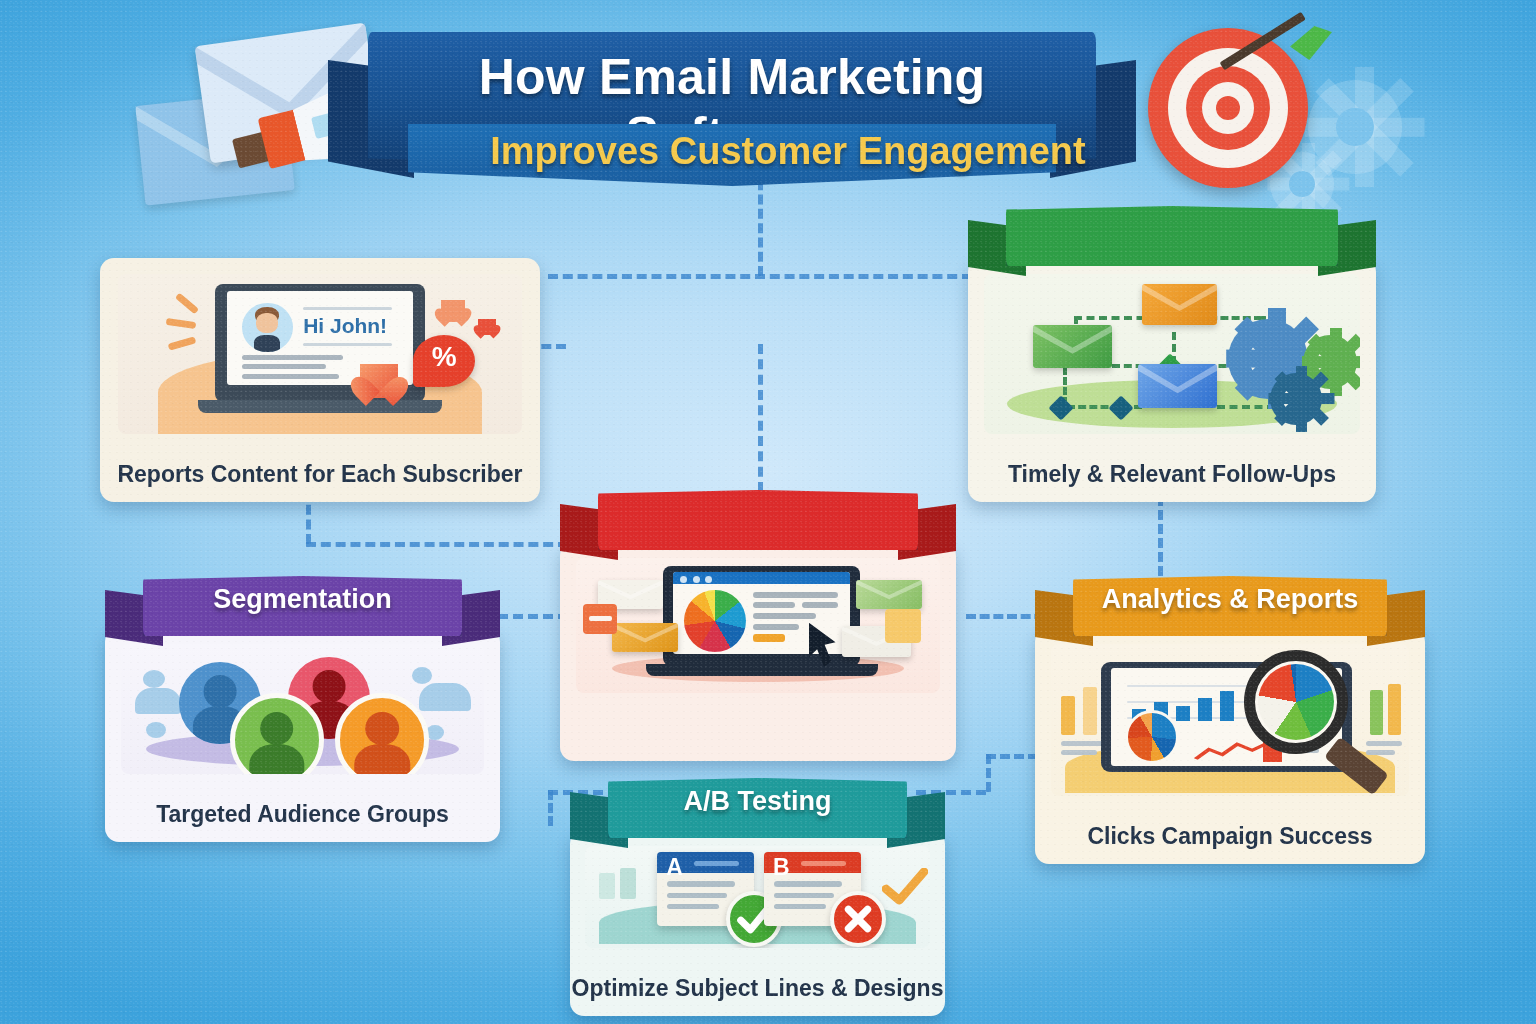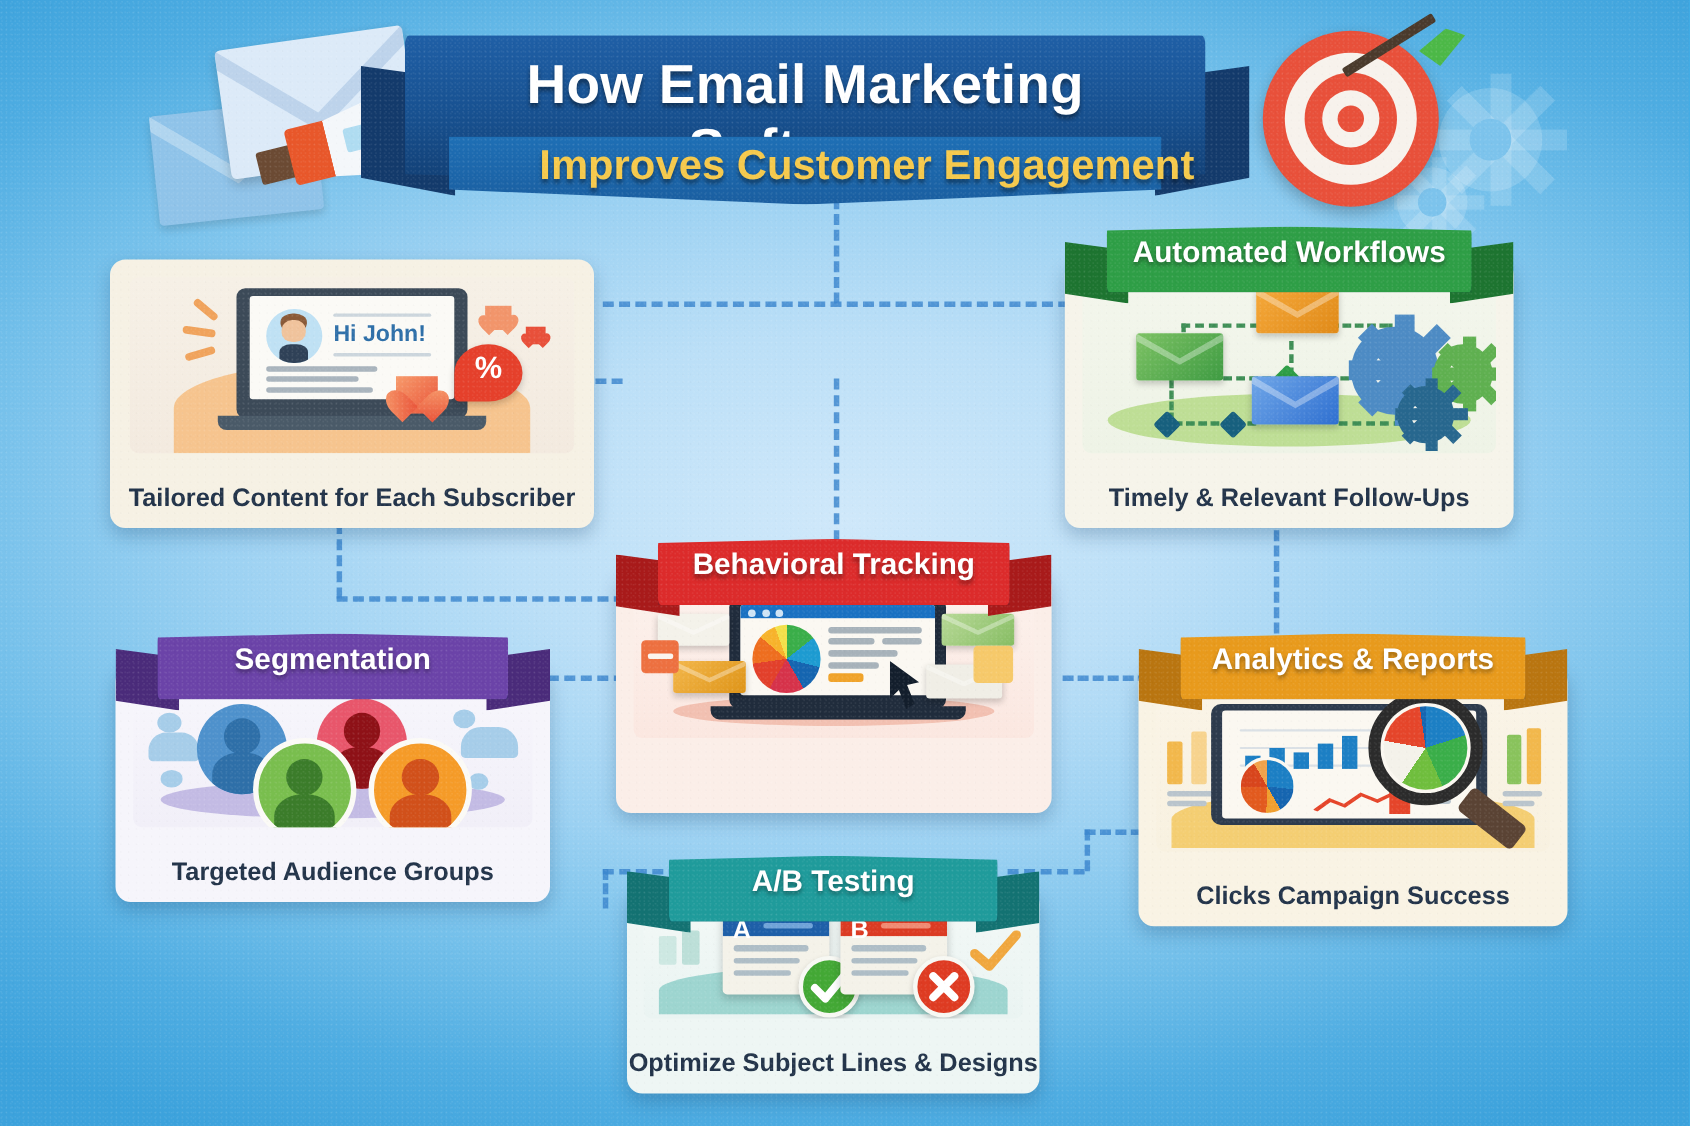--- a/index.html
+++ b/index.html
@@ -52,21 +52,21 @@
   }
   .bn-row2{
     position:absolute;left:76px;top:104px;width:760px;text-align:center;
     font-size:38px;font-weight:700;color:#F5C94C;
     text-shadow:0 3px 4px rgba(0,0,0,.40);
   }
 
   
   .card{position:absolute;}
   .card-body{
-    position:absolute;left:0;top:30px;width:100%;height:calc(100% - 36px);
+    position:absolute;left:0;top:52px;width:100%;height:calc(100% - 36px);
     background:#F6F1E4;border-radius:14px;
     box-shadow:0 7px 16px rgba(17,58,100,.26);
     overflow:hidden;
   }
   .card-inner{
     position:absolute;left:4%;top:16px;width:92%;height:calc(100% - 84px);
     border-radius:8px;overflow:hidden;
   }
   .card-cap{
     position:absolute;left:0;bottom:14px;width:100%;text-align:center;
@@ -213,21 +213,21 @@
         <div class="heart" style="left:89%;top:28%;width:18px;height:16px;background:#E8503A;"></div>
         <div style="position:absolute;left:73%;top:38%;width:62px;height:52px;border-radius:50% 50% 50% 8%;background:#E5402B;box-shadow:0 3px 7px rgba(0,0,0,.20);">
           <span style="position:absolute;left:0;top:6px;width:100%;text-align:center;color:#fff;font-size:28px;font-weight:700;">%</span>
         </div>
         <div style="position:absolute;left:12%;top:16%;width:46px;height:52px;">
           <div style="position:absolute;left:8px;top:0;width:26px;height:7px;background:#F0A35C;border-radius:4px;transform:rotate(40deg);"></div>
           <div style="position:absolute;left:0;top:20px;width:30px;height:7px;background:#F0A35C;border-radius:4px;transform:rotate(8deg);"></div>
           <div style="position:absolute;left:2px;top:40px;width:28px;height:7px;background:#F0A35C;border-radius:4px;transform:rotate(-16deg);"></div>
         </div>
       </div>
-      <div class="card-cap">Tailored Content for Each Subscriber</div>
+      <div class="card-cap">Reports Content for Each Subscriber</div>
     </div>
   </div>
 
   <div class="card" style="left:968px;top:206px;width:408px;height:280px;">
     <div class="card-body" style="background:#F6F4EA;">
       <div class="card-inner" style="background:linear-gradient(180deg,#F3F6EC 0%,#EEF3E6 100%);">
         <div style="position:absolute;left:6%;bottom:4%;width:88%;height:30%;background:#BEDE95;border-radius:50%;"></div>
 
         <div style="position:absolute;left:24%;top:26%;width:0;border-left:4px dashed #3E8E55;height:18%;"></div>
         <div style="position:absolute;left:24%;top:26%;width:22%;border-top:4px dashed #3E8E55;"></div>
@@ -264,21 +264,20 @@
           <div class="gear-t" style="background:#27678E;transform:rotate(90deg)"></div>
           <div class="gear-t" style="background:#27678E;transform:rotate(135deg)"></div>
         </div>
       </div>
       <div class="card-cap">Timely &amp; Relevant Follow-Ups</div>
     </div>
     <div class="rib">
       <div class="rib-tail l" style="background:#1D7430;"></div>
       <div class="rib-tail r" style="background:#1D7430;"></div>
       <div class="rib-main" style="background:#2E9E46;"></div>
-      <div class="rib-txt">Automated Workflows</div>
     </div>
   </div>
 
   <div class="card" style="left:560px;top:490px;width:396px;height:255px;">
     <div class="card-body" style="background:#FBEEE8;">
       <div class="card-inner" style="background:linear-gradient(180deg,#FCF1EC 0%,#FBE7E0 100%);">
         <div style="position:absolute;left:10%;bottom:8%;width:80%;height:20%;background:#F2C0B1;border-radius:50%;"></div>
         <div style="position:absolute;left:24%;top:6%;width:54%;height:74%;">
           <div style="position:absolute;inset:0;background:#202C3C;border-radius:8px;"></div>
           <div style="position:absolute;left:5%;top:6%;width:90%;height:82%;background:#FBF8F2;border-radius:3px;overflow:hidden;">
@@ -305,21 +304,20 @@
         <div style="position:absolute;left:2%;top:34%;width:34px;height:30px;background:#ED7040;border-radius:4px;">
           <div style="position:absolute;left:16%;top:40%;width:68%;height:16%;background:#FBF4EE;border-radius:2px;"></div>
         </div>
         <div style="position:absolute;left:85%;top:38%;width:36px;height:34px;background:#F6C96A;border-radius:4px;"></div>
       </div>
     </div>
     <div class="rib">
       <div class="rib-tail l" style="background:#A81A1A;"></div>
       <div class="rib-tail r" style="background:#A81A1A;"></div>
       <div class="rib-main" style="background:#DC2B2B;"></div>
-      <div class="rib-txt">Behavioral Tracking</div>
     </div>
   </div>
 
   <div class="card" style="left:105px;top:576px;width:395px;height:250px;">
     <div class="card-body" style="background:#F6F5FB;">
       <div class="card-inner" style="background:linear-gradient(180deg,#F7F6FC 0%,#F1EFF8 100%);">
         <div style="position:absolute;left:7%;bottom:6%;width:86%;height:26%;background:#C3BBE4;border-radius:50%;"></div>
         <div style="position:absolute;left:4%;top:34%;width:46px;height:26px;background:#A6CDE9;border-radius:16px 16px 4px 4px;"></div>
         <div style="position:absolute;left:6%;top:20%;width:22px;height:18px;background:#A6CDE9;border-radius:50%;"></div>
         <div style="position:absolute;left:7%;top:60%;width:20px;height:16px;background:#A6CDE9;border-radius:50%;"></div>

